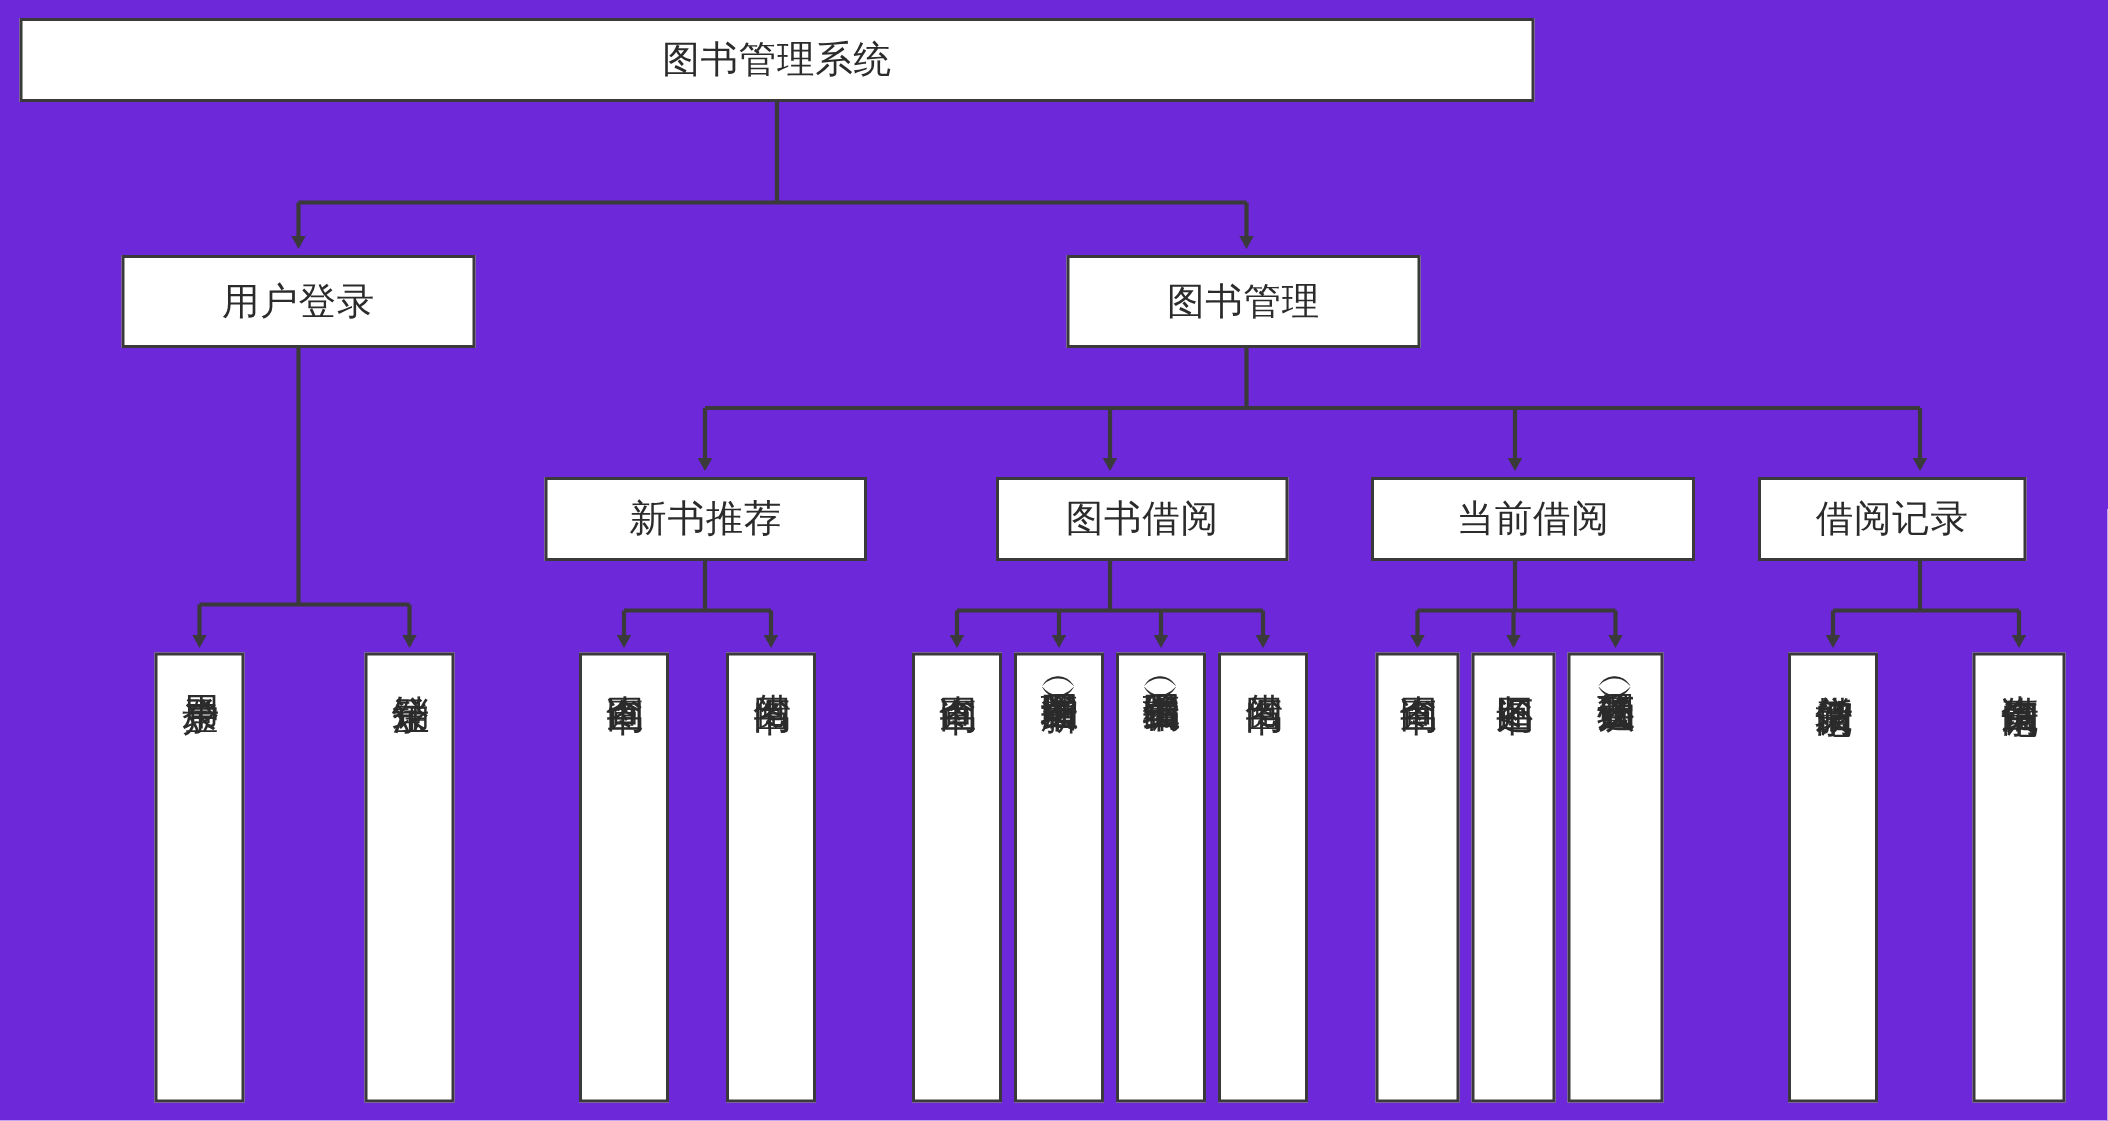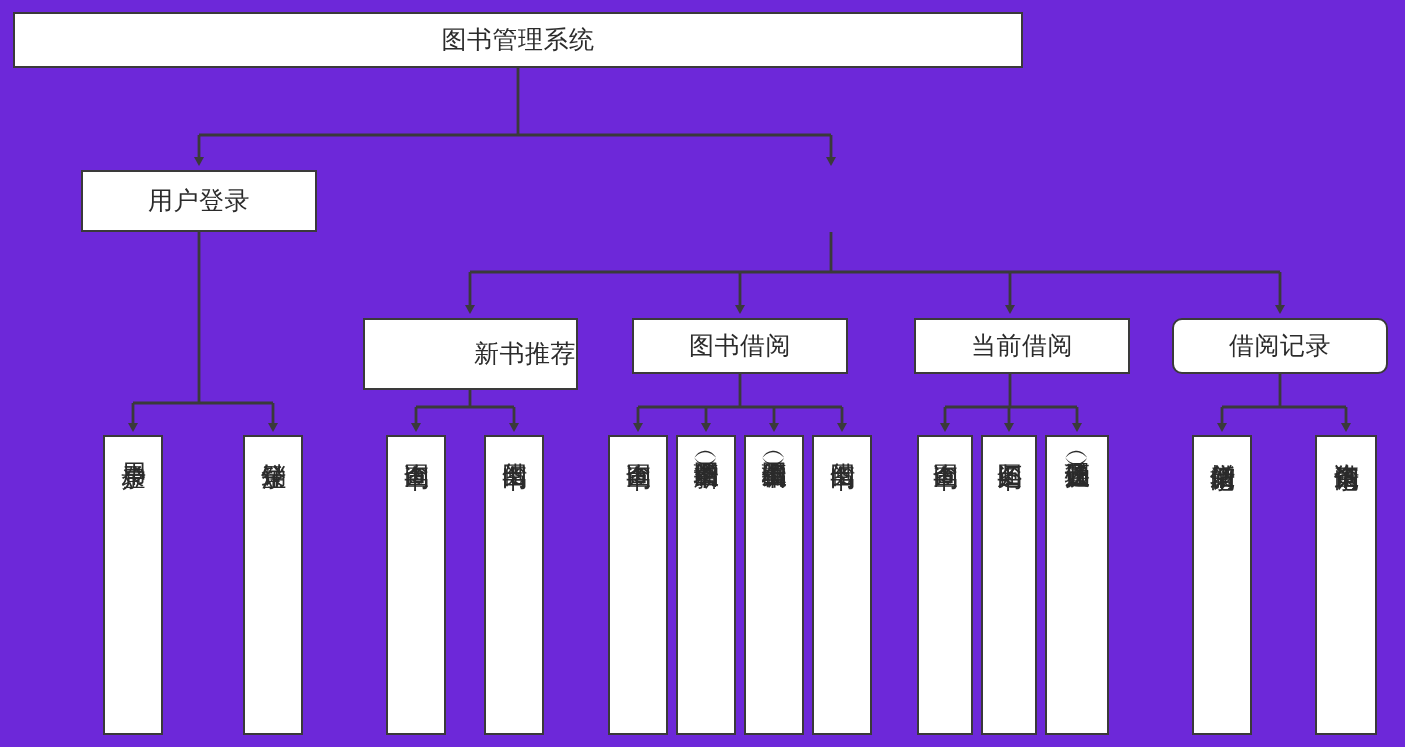--- a/index.html
+++ b/index.html
@@ -125,31 +125,34 @@
     </g>
   </svg>
 
   <div class="node node-h" style="left:13px; top:12px; width:1010px; height:56px;">
     <span>图书管理系统</span>
   </div>
 
   <div class="node node-h" style="left:81px; top:170px; width:236px; height:62px;">
     <span>用户登录</span>
   </div>
+  <div class="node node-h" style="left:711px; top:170px; width:236px; height:62px;">
+    <span>图书管理</span>
+  </div>
 
-  <div class="node node-h" style="left:363px; top:318px; width:215px; height:72px;justify-content:flex-end;">
+  <div class="node node-h" style="left:363px; top:318px; width:215px; height:56px;">
     <span>新书推荐</span>
   </div>
-  <div class="node node-h" style="left:632px; top:318px; width:216px; height:56px;">
+  <div class="node node-h" style="left:664px; top:318px; width:195px; height:56px;">
     <span>图书借阅</span>
   </div>
   <div class="node node-h" style="left:914px; top:318px; width:216px; height:56px;">
     <span>当前借阅</span>
   </div>
-  <div class="node node-h" style="left:1172px; top:318px; width:216px; height:56px;border-radius:10px;">
+  <div class="node node-h" style="left:1172px; top:318px; width:179px; height:56px;">
     <span>借阅记录</span>
   </div>
 
   <div class="node node-v" style="left:103px; top:435px; width:60px; height:300px;">
     <span class="vtext">用户登录</span>
   </div>
   <div class="node node-v" style="left:243px; top:435px; width:60px; height:300px;">
     <span class="vtext">注销登录</span>
   </div>
 

